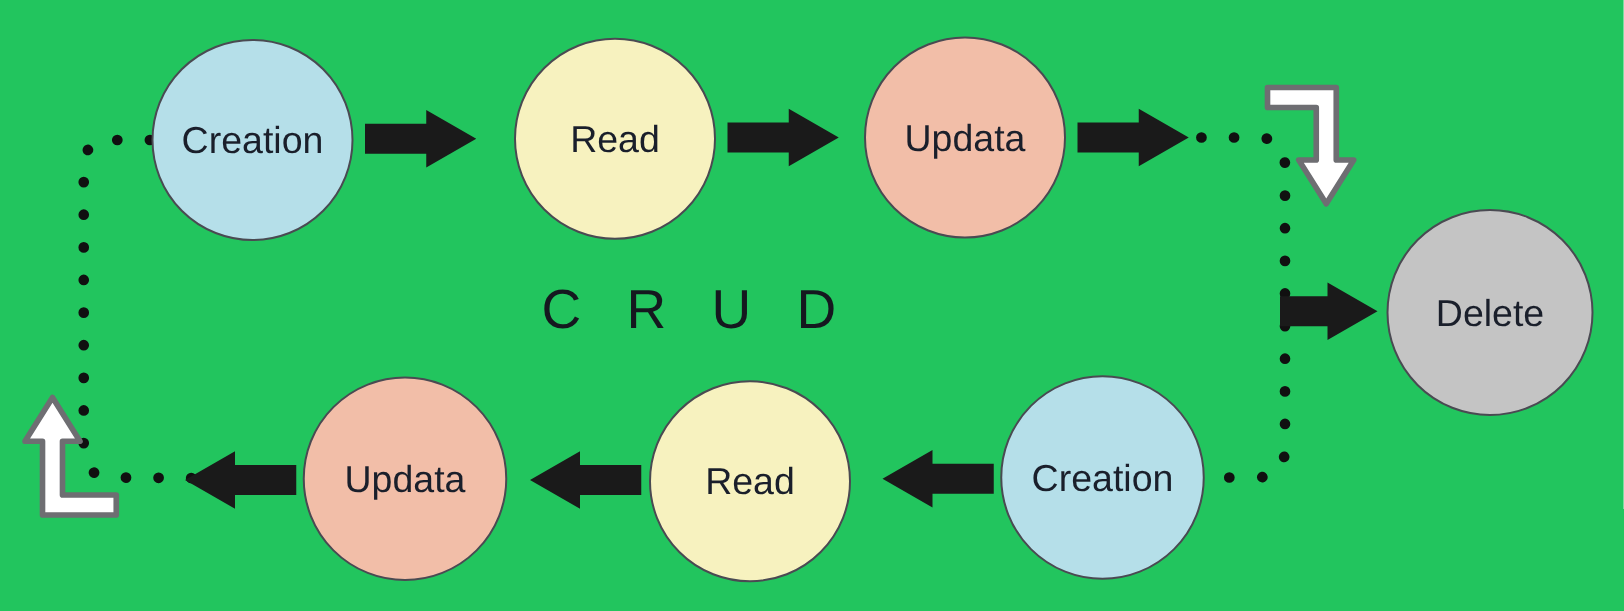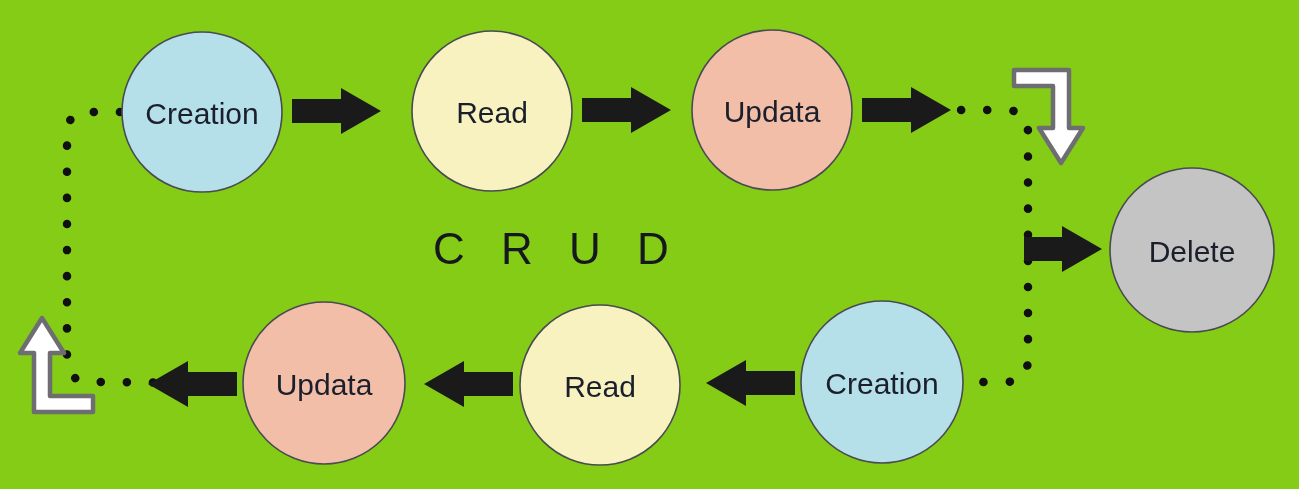--- a/index.html
+++ b/index.html
@@ -10,21 +10,21 @@
   body {
     width: 1299px;
     height: 489px;
     font-family: "Liberation Sans", sans-serif;
     overflow: hidden;
   }
   #diagram-root {
     position: relative;
     width: 1299px;
     height: 489px;
-    background: #84cc16;
+    background: #22c55e;
   }
   svg.canvas {
     position: absolute;
     top: 0;
     left: 0;
     width: 1299px;
     height: 489px;
     display: block;
   }
   .node-label {

